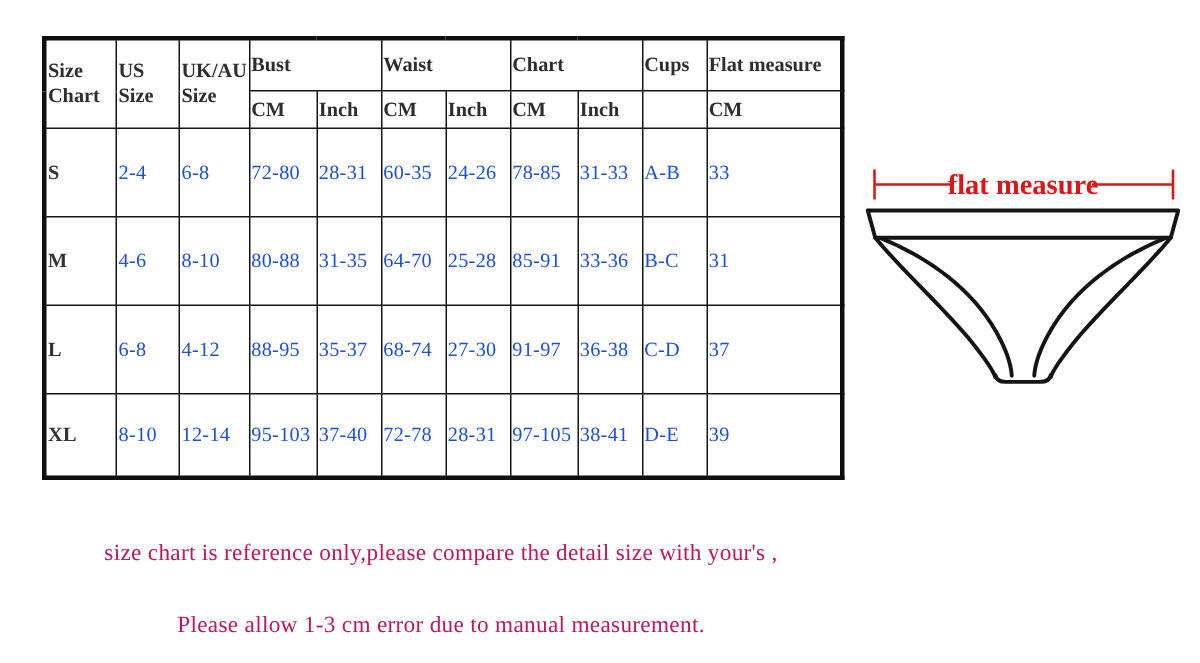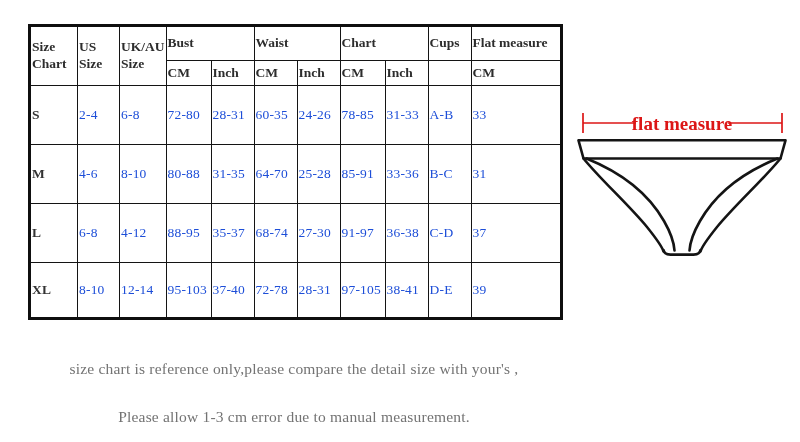--- a/index.html
+++ b/index.html
@@ -34,21 +34,21 @@
   
   svg.diagram { position:absolute; left:558px; top:98px; }
   .measure-label {
     font-family:"Liberation Serif","DejaVu Serif",serif;
     font-weight:bold; font-size:19px;
   }
 
   
   .note {
     position:absolute; left:28px; width:532px;
-    text-align:center; font-size:15.5px; color:#737373;
+    text-align:center; font-size:15.5px; color:#be185d;
     letter-spacing:0.2px; white-space:nowrap;
   }
   .note-1 { top:360px; }
   .note-2 { top:408px; }
 </style>
 </head>
 <body>
 
 <table class="size-table">
   <colgroup>

